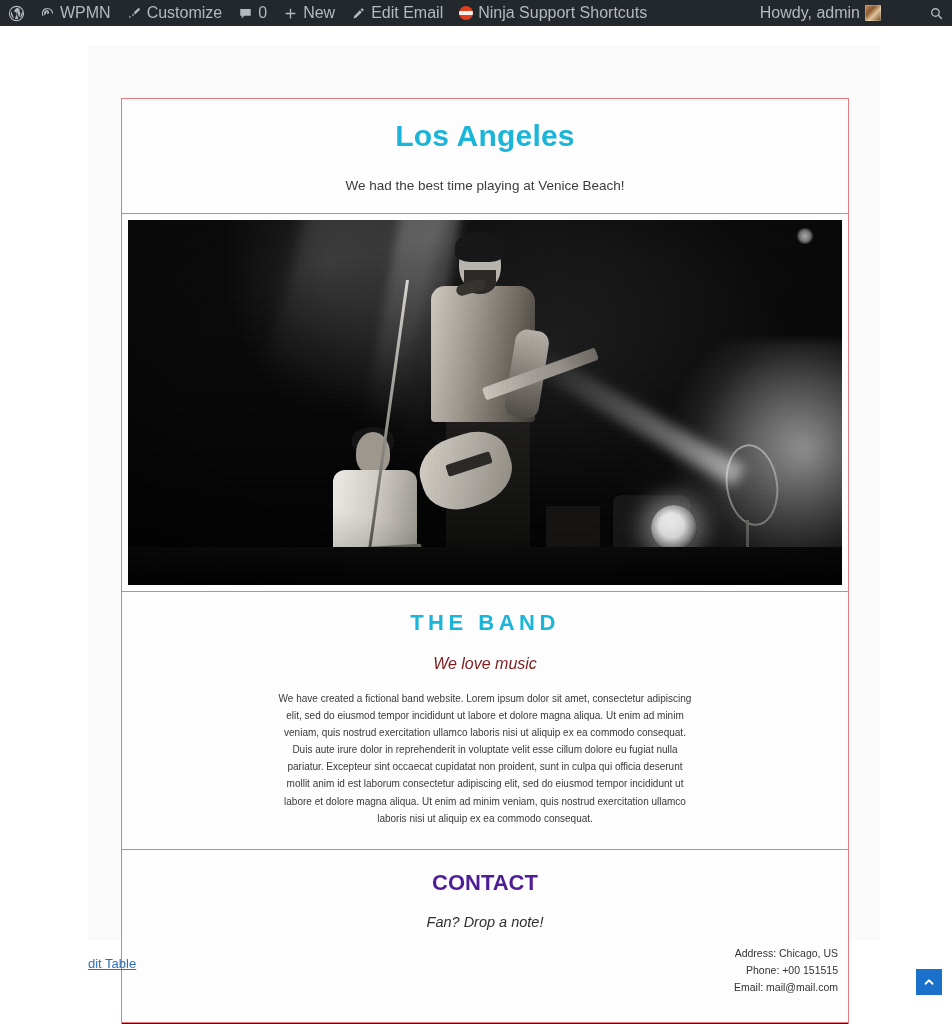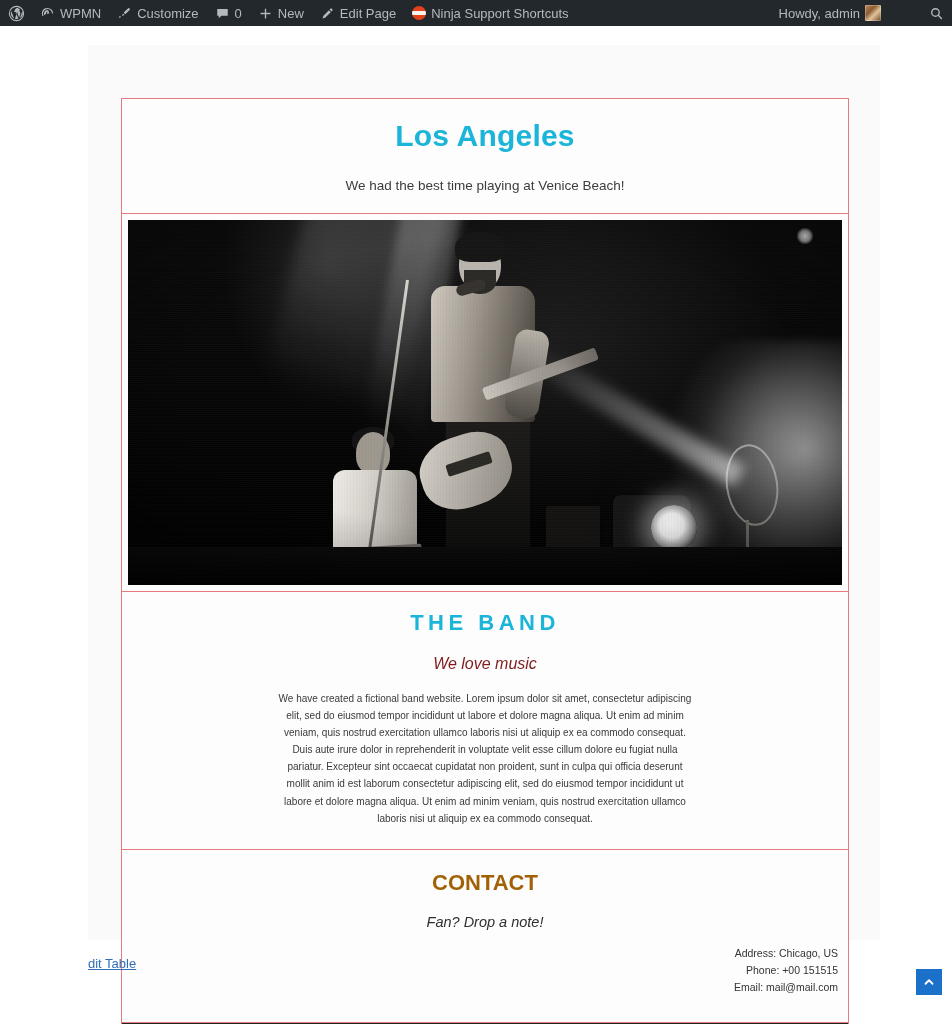--- a/index.html
+++ b/index.html
@@ -9,21 +9,21 @@
     font-family: "Liberation Sans", sans-serif;
     overflow: hidden;
   }
 
   
   #wpadminbar {
     position: absolute; top: 0; left: 0;
     width: 952px; height: 26px;
     background: #23282d;
     color: #b4b9be;
-    font-size: 13px;
+    font-size: 16px;
     display: flex; align-items: center;
     z-index: 99;
   }
   .ab-item {
     display: flex; align-items: center;
     height: 26px; padding: 0 8px;
     gap: 5px; white-space: nowrap;
     color: #b4b9be; text-decoration: none;
     cursor: pointer;
   }
@@ -267,21 +267,21 @@
     margin: 17px auto 0; width: 420px;
     font-size: 10px; line-height: 1.72; color: #3a3a3a;
   }
 
   
   .contact {
     padding: 20px 10px 26px;
     text-align: center; background: #fdfdfd;
   }
   .contact h2 {
-    font-size: 22px; font-weight: bold; color: #a16207;
+    font-size: 22px; font-weight: bold; color: #4c1d95;
   }
   .contact .sub {
     margin-top: 18px; font-size: 14.5px;
     font-style: italic; color: #2f2f2f;
   }
   .contact .lines {
     margin-top: 15px; font-size: 10.5px;
     line-height: 1.62; color: #333; text-align: right;
   }
 
@@ -357,21 +357,21 @@
     </span>
     <span>New</span>
   </a>
 
   <a class="ab-item">
     <span class="ab-icon">
       <svg width="15" height="15" viewBox="0 0 20 20" fill="#b4b9be">
         <path d="M15.8 3.6a1.4 1.4 0 0 0-2 0l-1 1 2.6 2.6 1-1a1.4 1.4 0 0 0 0-2l-.6-.6zM11.9 5.7 4.3 13.3l-.9 3.4 3.4-.9 7.6-7.6-2.5-2.5z"></path>
       </svg>
     </span>
-    <span>Edit Page</span>
+    <span>Edit Email</span>
   </a>
 
   <a class="ab-item">
     <span class="ninja-dot"></span>
     <span>Ninja Support Shortcuts</span>
   </a>
 
   <div class="ab-right">
     <a class="ab-item">
       <span>Howdy, admin</span>

